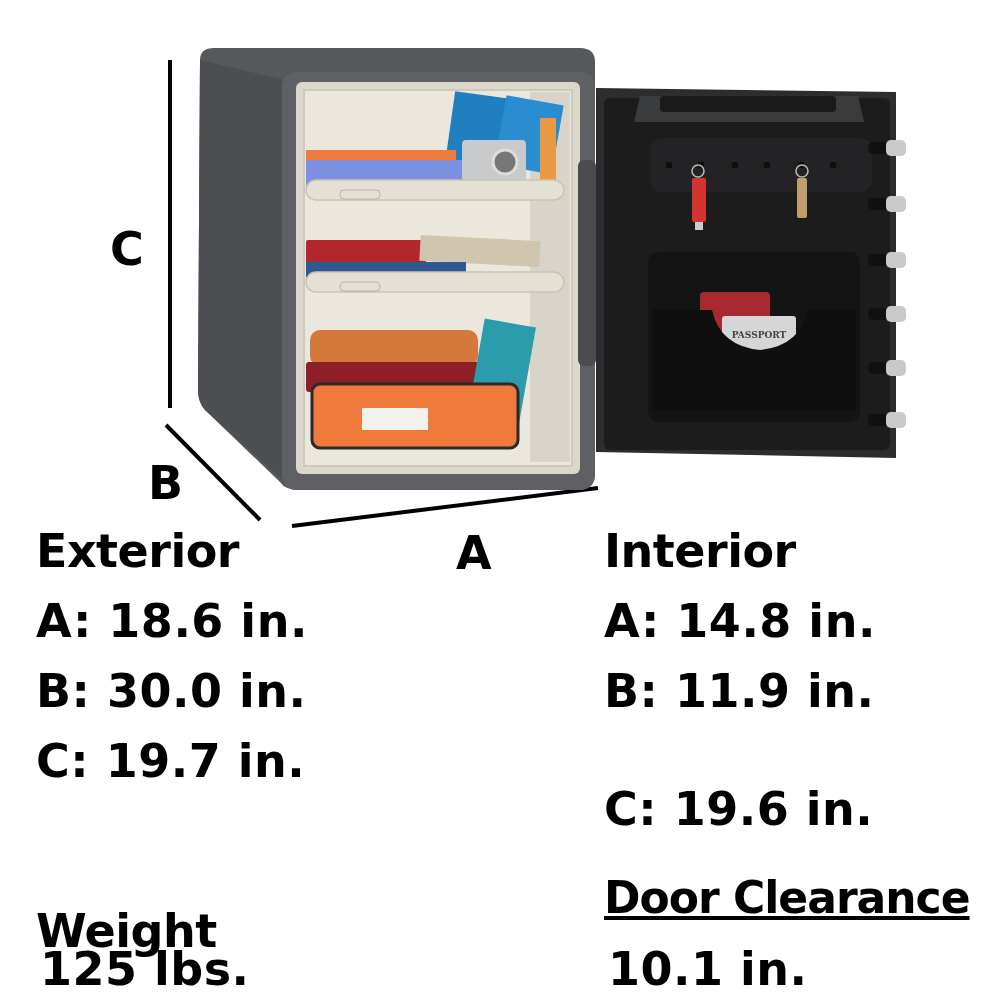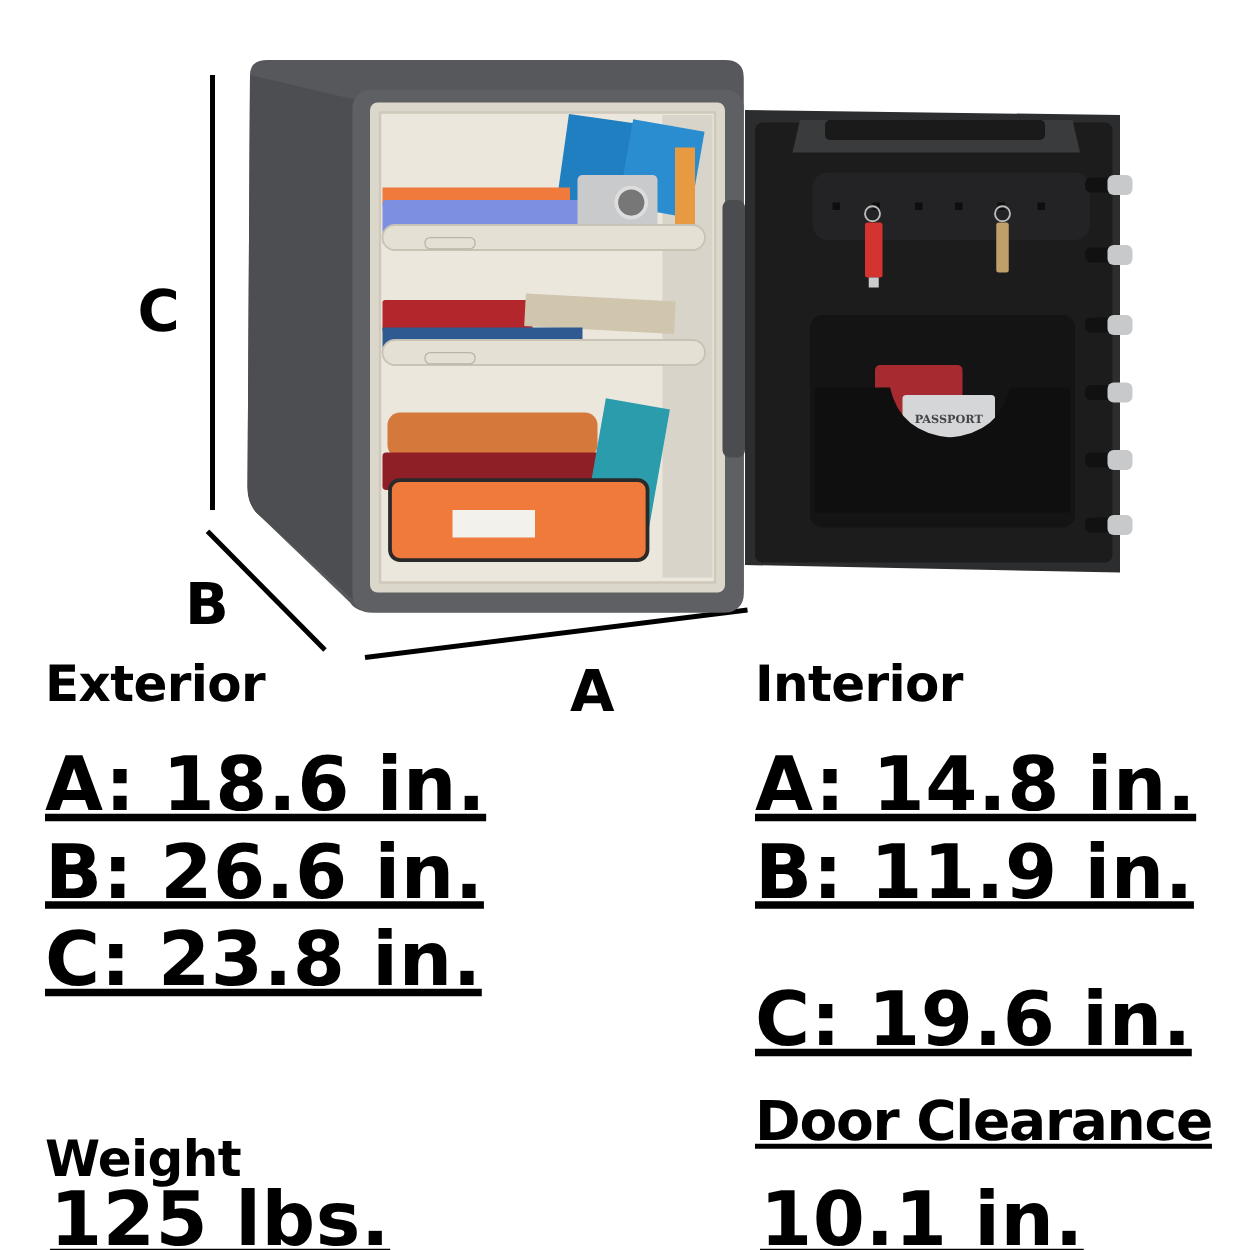--- a/index.html
+++ b/index.html
@@ -1,21 +1,21 @@
 <!DOCTYPE html>
 <html><head>
 <meta charset="utf-8">
 <style>
   html, body { margin:0; padding:0; background:#ffffff; }
   body { width:1000px; height:1000px; position:relative; overflow:hidden;
          font-family:"DejaVu Sans", sans-serif; color:#000; }
   .abs { position:absolute; }
   .txt { font-family:"DejaVu Sans", sans-serif; font-weight:bold; color:#000; white-space:nowrap; line-height:1; }
-  .heading { font-size:40px; letter-spacing:-0.5px; }
-  .value { font-size:60px; letter-spacing:0.5px;text-decoration:underline; }
+  .heading { font-size:46px; letter-spacing:-0.5px; }
+  .value { font-size:46px; letter-spacing:0.5px; }
   .dim-letter { font-size:46px; }
   svg { position:absolute; left:0; top:0; }
 </style>
 </head>
 <body>
 
 <div class="abs" style="left:0;top:0;width:1000px;height:540px;">
   <svg width="1000" height="540" viewBox="0 0 1000 540">
 
     <line x1="170" y1="60" x2="170" y2="408" stroke="#000" stroke-width="4"></line>
@@ -106,22 +106,22 @@
   </svg>
 
   <div class="abs txt dim-letter" style="left:110px;top:226px;">C</div>
   <div class="abs txt dim-letter" style="left:148px;top:460px;">B</div>
   <div class="abs txt dim-letter" style="left:456px;top:530px;">A</div>
 </div>
 
 <div class="abs" style="left:36px;top:528px;">
   <div class="txt heading" style="position:absolute;top:0;">Exterior</div>
   <div class="txt value" style="position:absolute;top:70px;">A: 18.6 in.</div>
-  <div class="txt value" style="position:absolute;top:140px;">B: 26.6 in.</div>
-  <div class="txt value" style="position:absolute;top:210px;">C: 23.8 in.</div>
+  <div class="txt value" style="position:absolute;top:140px;">B: 30.0 in.</div>
+  <div class="txt value" style="position:absolute;top:210px;">C: 19.7 in.</div>
 </div>
 
 <div class="abs" style="left:604px;top:528px;">
   <div class="txt heading" style="position:absolute;top:0;">Interior</div>
   <div class="txt value" style="position:absolute;top:70px;">A: 14.8 in.</div>
   <div class="txt value" style="position:absolute;top:140px;">B: 11.9 in.</div>
   <div class="txt value" style="position:absolute;top:210px;margin-top:48px;">C: 19.6 in.</div>
 </div>
 
 <div class="abs" style="left:36px;top:876px;">

